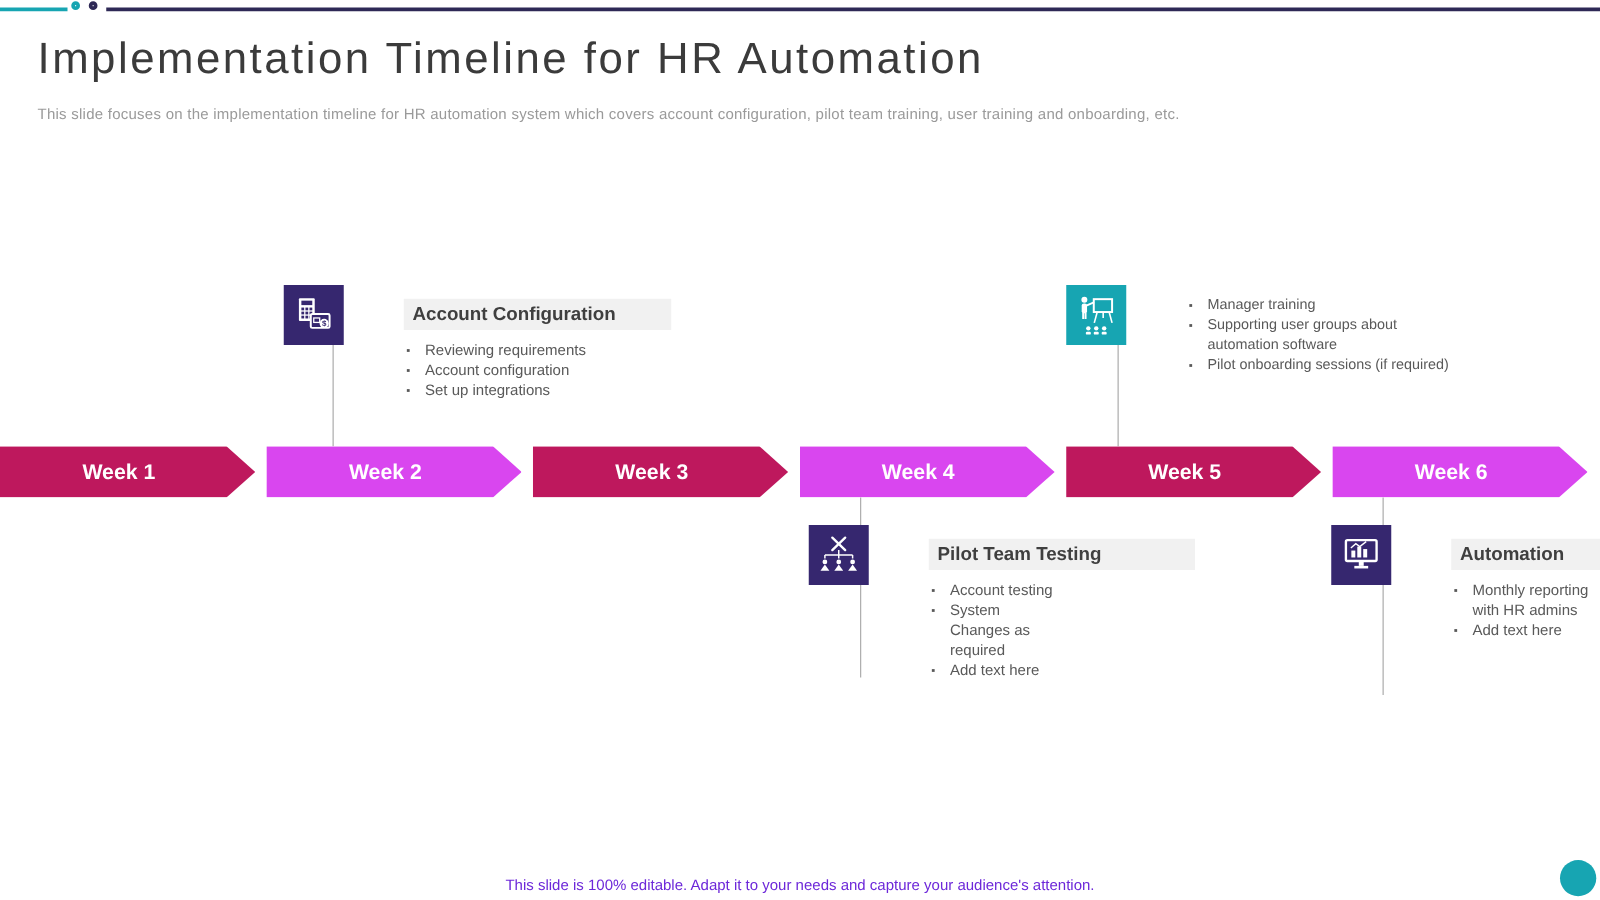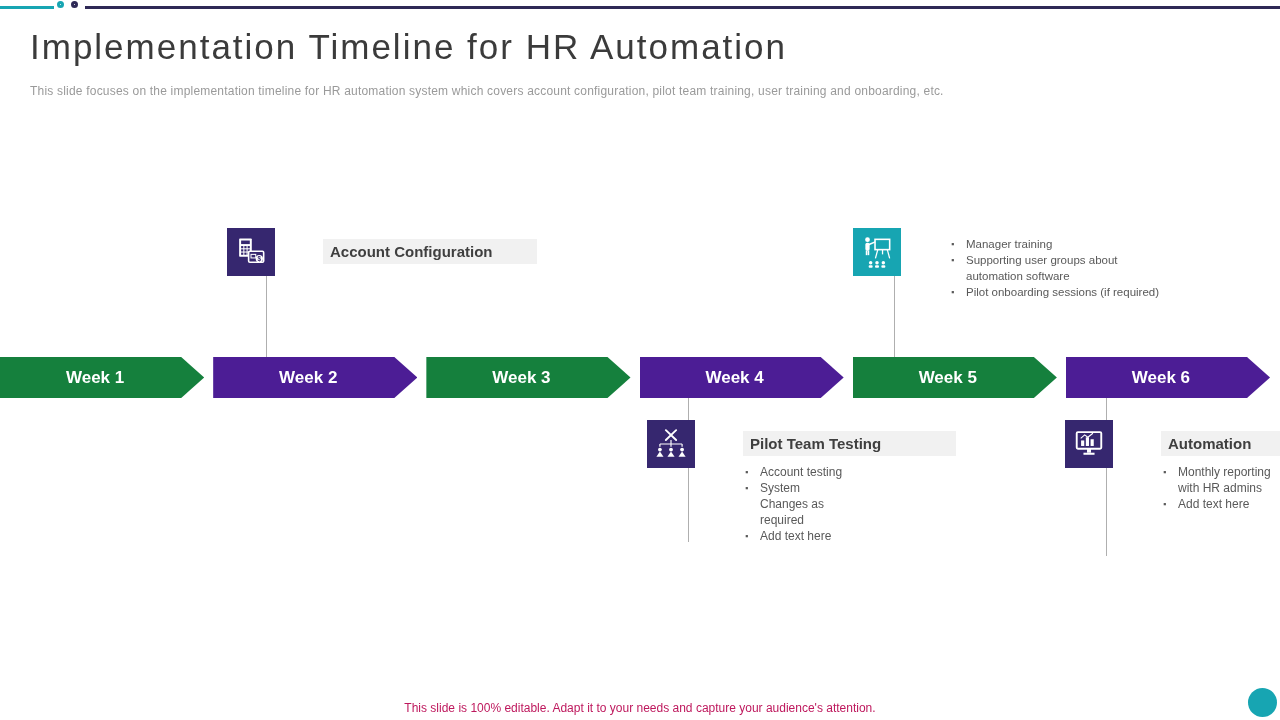--- a/index.html
+++ b/index.html
@@ -38,22 +38,22 @@
     width: 1270px; height: 41px;
     display: flex; gap: 9px;
   }
   .week-arrow {
     flex: 1; height: 100%;
     display: flex; align-items: center; justify-content: center;
     color: #ffffff; font-weight: bold; font-size: 17px;
     clip-path: polygon(0 0, calc(100% - 23px) 0, 100% 50%, calc(100% - 23px) 100%, 0 100%);
     padding-right: 14px;
   }
-  .week-arrow.teal { background: #15803d; }
-  .week-arrow.purple { background: #4c1d95; }
+  .week-arrow.teal { background: #be185d; }
+  .week-arrow.purple { background: #d946ef; }
 
   
   .connector { position: absolute; width: 1px; background: #AFAFAF; z-index: 0; }
 
   
   .callout { position: absolute; display: flex; align-items: flex-start; z-index: 1; gap: 40px; }
   .icon-box {
     width: 48px; height: 48px; flex: none;
     display: flex; align-items: center; justify-content: center;
   }
@@ -78,21 +78,21 @@
   .callout.pilot { left: 647px; top: 420px; }
   .callout.pilot .c-title { width: 213px; }
   .callout.pilot .c-bullets { width: 104px; }
   .callout.monitor { left: 1065px; top: 420px; }
   .callout.monitor .c-title { width: 141px; }
   .callout.monitor .c-bullets { width: 122px; }
 
   
   .footer-note {
     position: absolute; left: 0; right: 0; top: 701px;
-    text-align: center; font-size: 12px; color: #be185d;
+    text-align: center; font-size: 12px; color: #6d28d9;
   }
   .corner-dot {
     position: absolute; left: 1248px; top: 688px;
     width: 29px; height: 29px; border-radius: 50%;
     background: #17A5B2;
   }
 </style>
 </head>
 <body>
 
@@ -149,20 +149,25 @@
             <rect x="19.7" y="24.7" width="2.8" height="2.8"></rect>
         </g>
         <rect x="21" y="23" width="19" height="14" rx="1.5" fill="#36276F" stroke="#fff" stroke-width="2"></rect>
         <rect x="24" y="27" width="6" height="4.5" fill="none" stroke="#fff" stroke-width="1.3"></rect>
         <circle cx="34.5" cy="32.5" r="4.6" fill="#fff"></circle>
         <text x="34.5" y="35.4" text-anchor="middle" font-size="8" font-family="Liberation Sans, sans-serif" fill="#36276F" font-weight="bold">$</text>
       </svg>
     </div>
     <div class="callout-body">
       <div class="c-title">Account Configuration</div>
+      <ul class="c-bullets">
+        <li>Reviewing requirements</li>
+        <li>Account configuration</li>
+        <li>Set up integrations</li>
+      </ul>
     </div>
   </div>
 
   <div class="callout user">
     <div class="icon-box teal">
       <svg viewBox="0 0 48 48" width="38" height="38" aria-hidden="true">
         <rect x="21.5" y="8" width="18.5" height="13" fill="none" stroke="#fff" stroke-width="2"></rect>
         <line x1="25" y1="21" x2="22" y2="32" stroke="#fff" stroke-width="1.6"></line>
         <line x1="37" y1="21" x2="40" y2="32" stroke="#fff" stroke-width="1.6"></line>
         <line x1="31" y1="21" x2="31" y2="27" stroke="#fff" stroke-width="1.6"></line>

